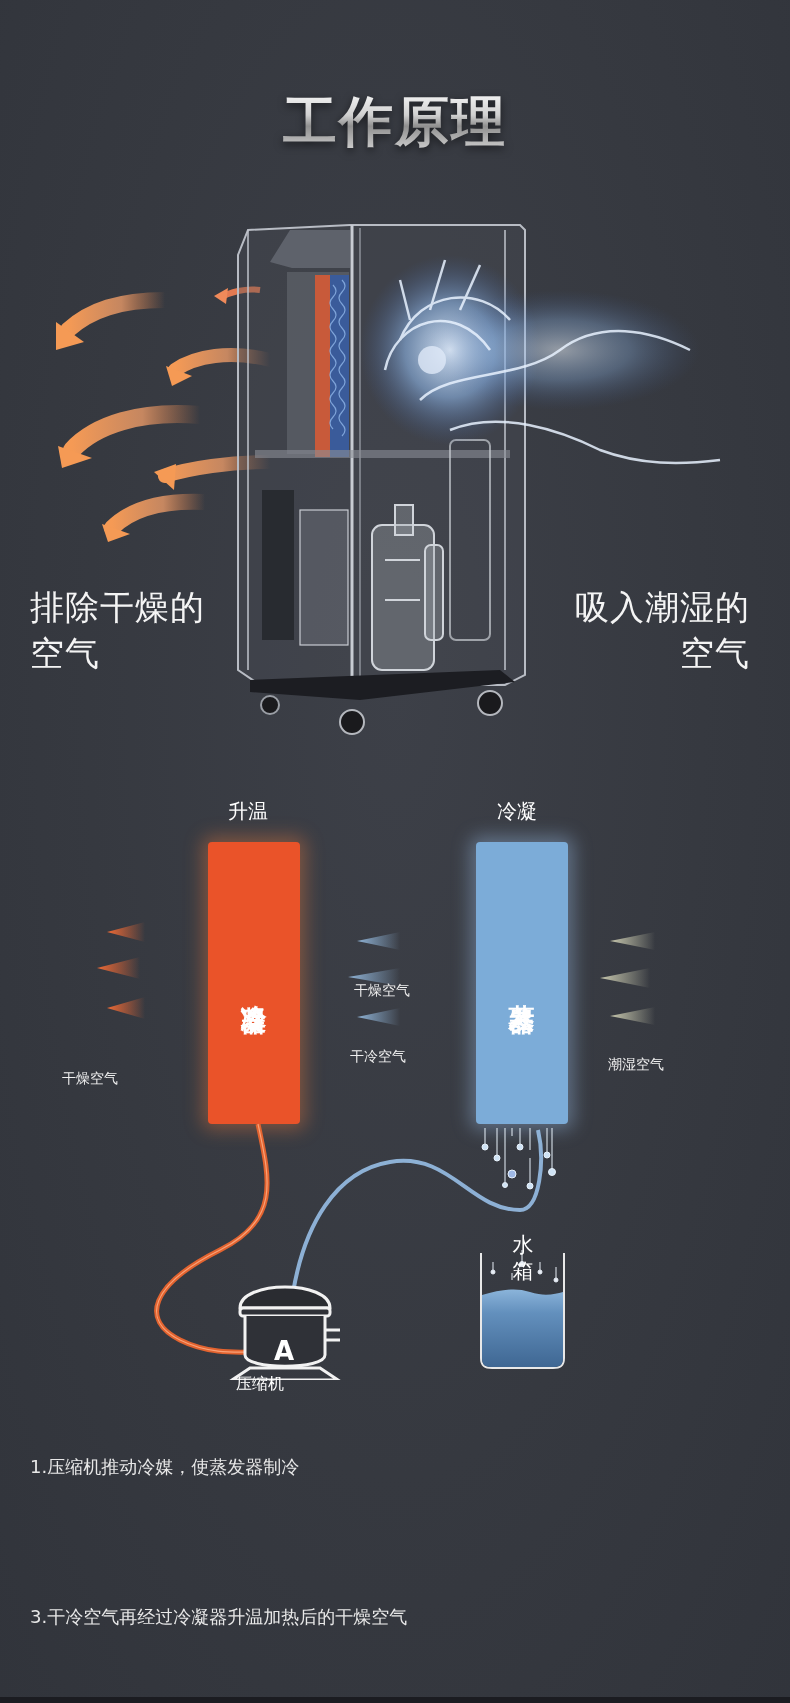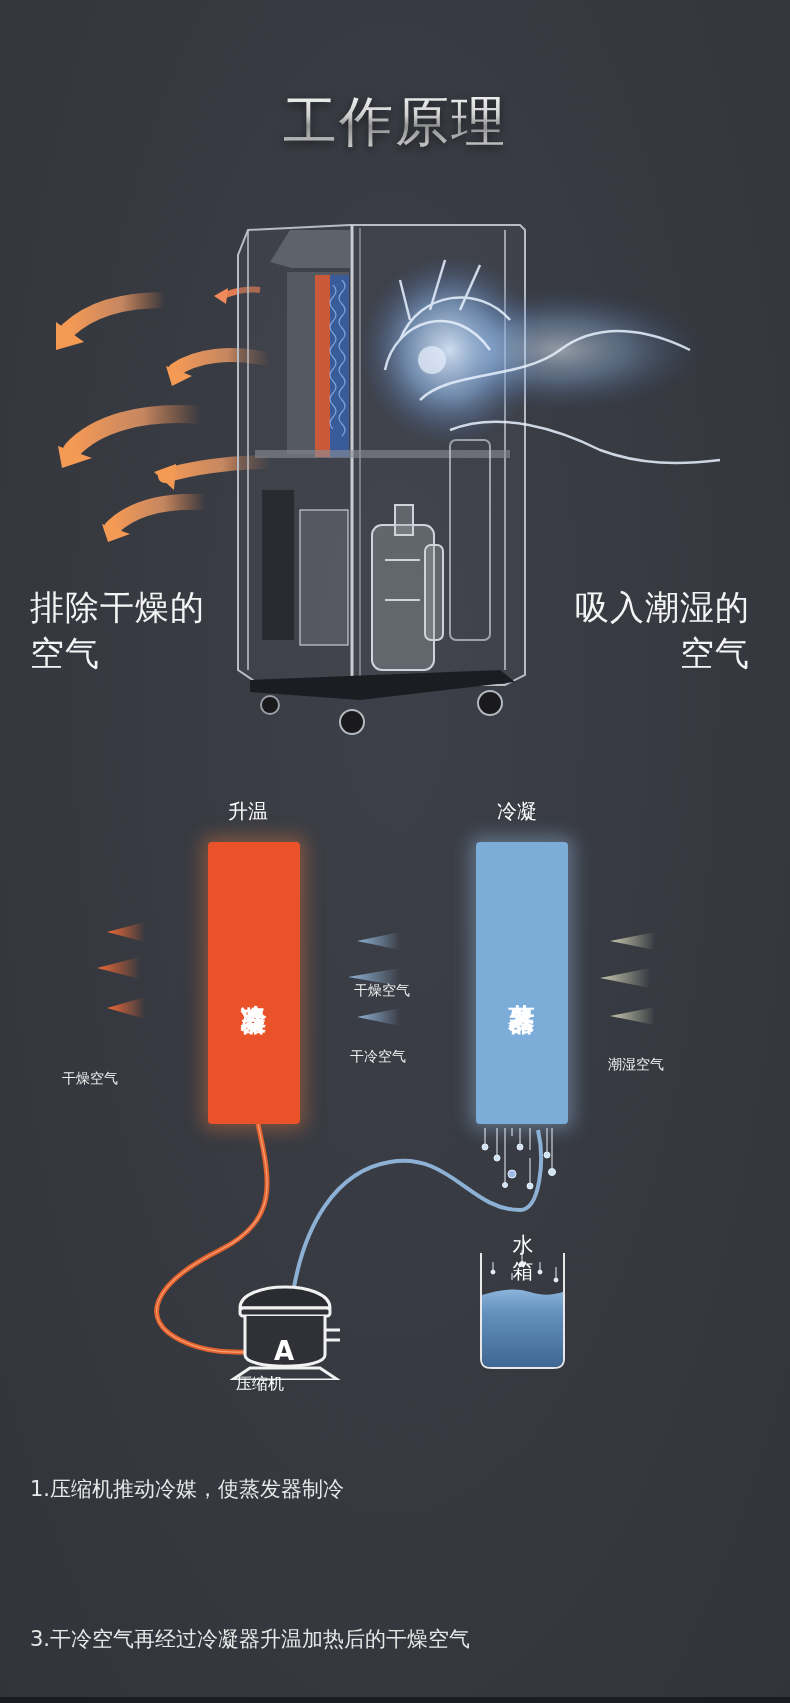--- a/index.html
+++ b/index.html
@@ -5,21 +5,21 @@
   html, body { margin:0; padding:0; }
   body {
     width:790px; height:1703px; overflow:hidden; position:relative;
     background: radial-gradient(ellipse at 50% 40%, #3d4048 0%, #363940 55%, #31343b 100%);
     font-family: "DejaVu Sans", "Liberation Sans", sans-serif;
     color:#f2f2f2;
   }
   .abs { position:absolute; }
   #title {
     left:0; width:790px; top:86px; text-align:center;
-    font-size:54px; font-weight:normal; letter-spacing:2px;
+    font-size:54px; font-weight:bold; letter-spacing:2px;
     color:#d9d9d9;
     background: linear-gradient(180deg, #ffffff 0%, #d0d0d0 40%, #8f8f8f 55%, #e6e6e6 100%);
     -webkit-background-clip:text; background-clip:text; -webkit-text-fill-color:transparent;
     filter: drop-shadow(0 3px 4px rgba(0,0,0,0.55));
   }
   .bigcap { font-size:34px; line-height:46px; color:#f4f4f4; letter-spacing:1px; }
   #left-caption { left:30px; top:584px; }
   #right-caption { right:40px; top:584px; text-align:right; }
   .boxlabel { font-size:20px; font-weight:normal; color:#ffffff;text-align:right; }
   .box { width:92px; height:282px; top:842px; border-radius:4px; }
@@ -27,21 +27,21 @@
   #evaporator { left:476px; background:#7cacd8; box-shadow:0 0 18px 6px rgba(170,210,255,0.35); }
   .vtext {
     position:absolute; left:0; width:100%; top:95px; text-align:center;
     font-size:26px; font-weight:bold; line-height:30px; color:#fff;
     writing-mode: vertical-rl; text-orientation: upright;
     display:flex; justify-content:center; align-items:center;
     height:100px;
   }
   .vtext span { writing-mode: vertical-rl; letter-spacing:2px; }
   .smallcap { font-size:14px; color:#f0f0f0; }
-  .step { left:30px; font-size:21px; line-height:30px; color:#e8e8e8;margin-top:22px; }
+  .step { left:30px; font-size:18px; line-height:30px; color:#e8e8e8; }
   .step .cont { padding-left:20px; display:block; }
   #bottom-strip { left:0; top:1697px; width:790px; height:6px; background:#1b1c21; }
 </style>
 </head>
 <body>
 
 <div id="title" class="abs">工作原理</div>
 
 <svg class="abs" style="left:0;top:200px" width="790" height="540">
   <defs>

